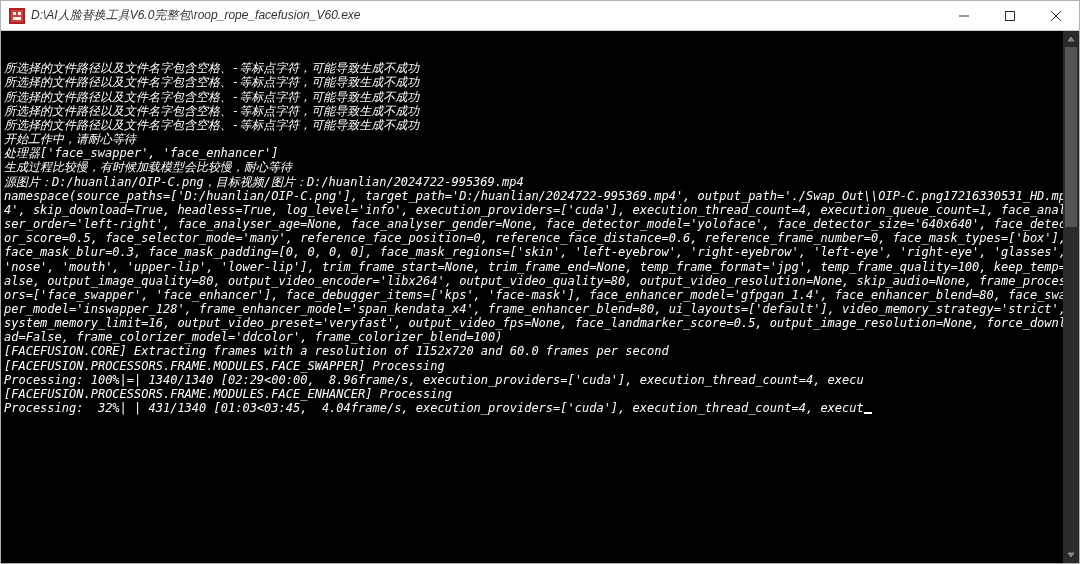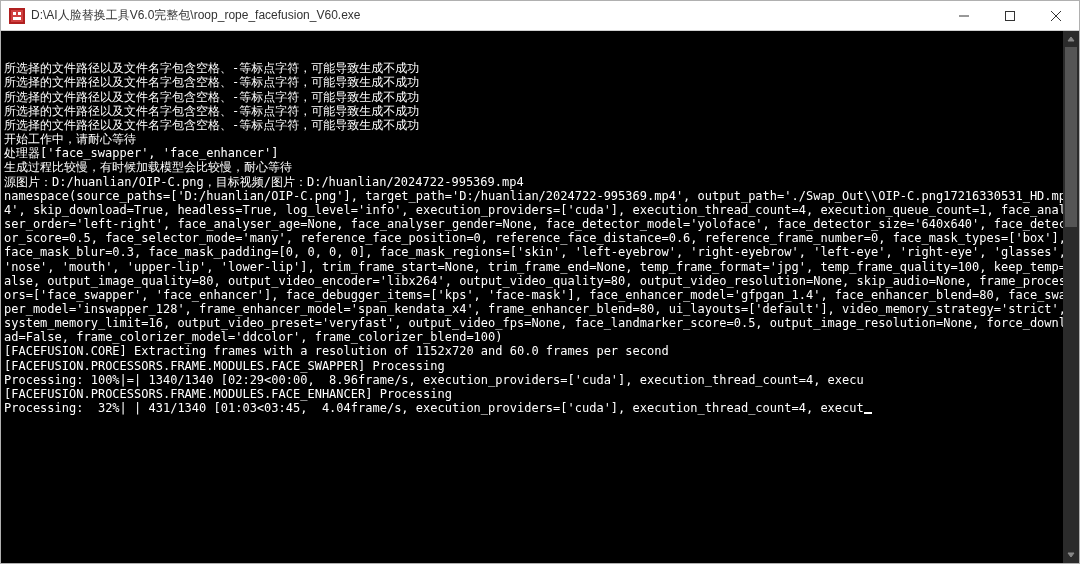--- a/index.html
+++ b/index.html
@@ -9,20 +9,21 @@
       font-family: "Segoe UI", Tahoma, sans-serif;
       background: #fff;
       overflow: hidden;
     }
     .window {
       width: 100%;
       height: 100%;
       border: 1px solid #b0b0b0;
       display: flex;
       flex-direction: column;
+      font-style: italic;
     }
     .titlebar {
       height: 30px;
       background: #fff;
       display: flex;
       align-items: center;
       border-bottom: 1px solid #d0d0d0;
     }
     .titlebar-icon {
       width: 16px;

